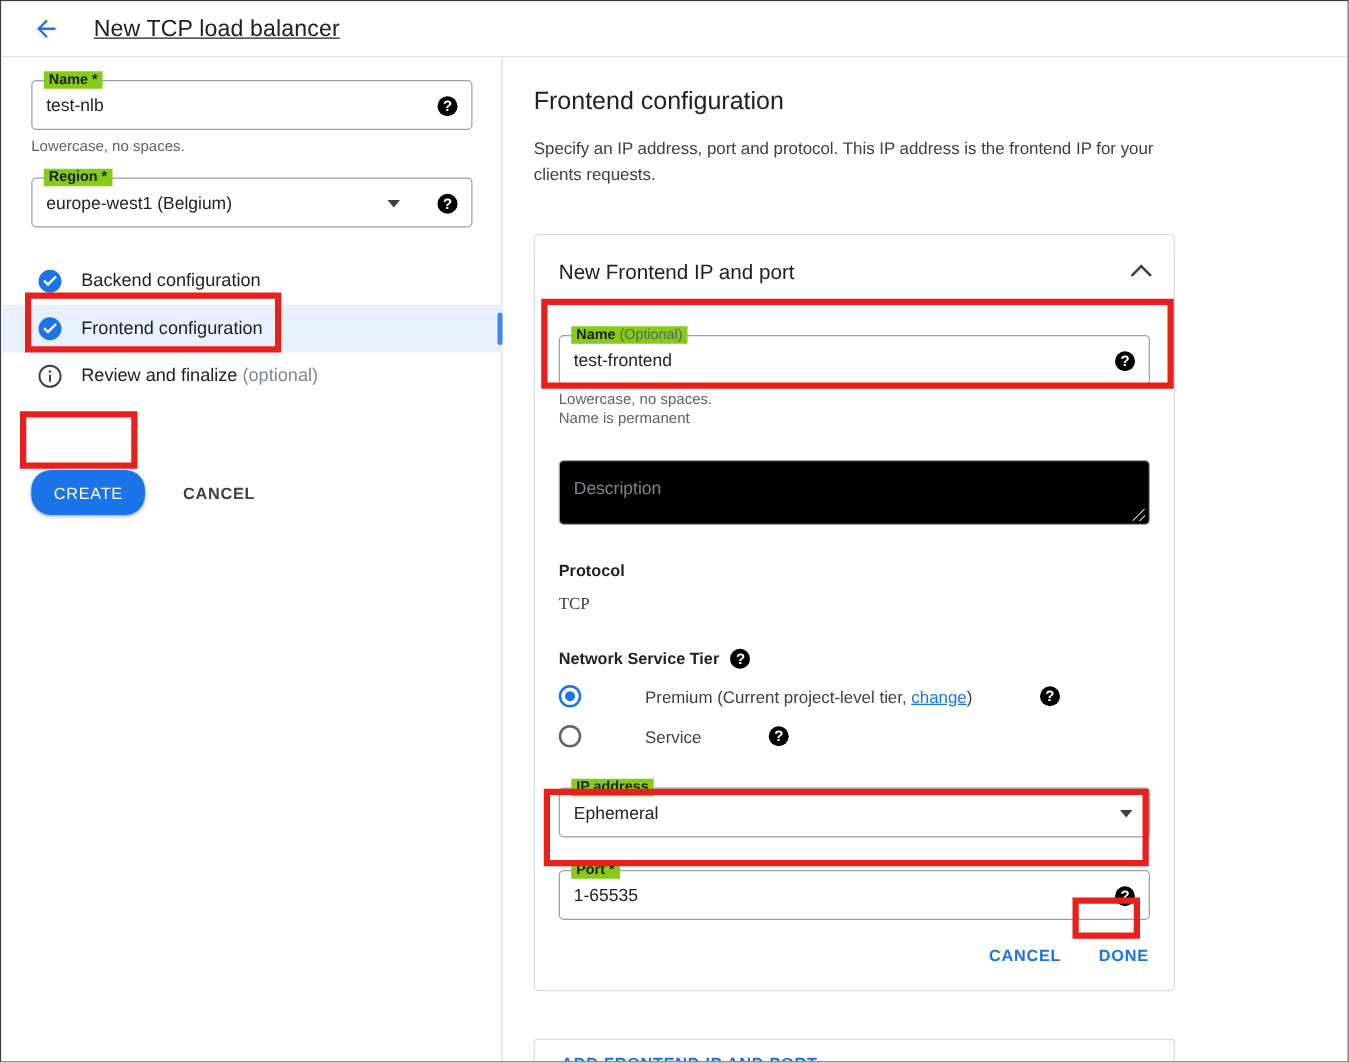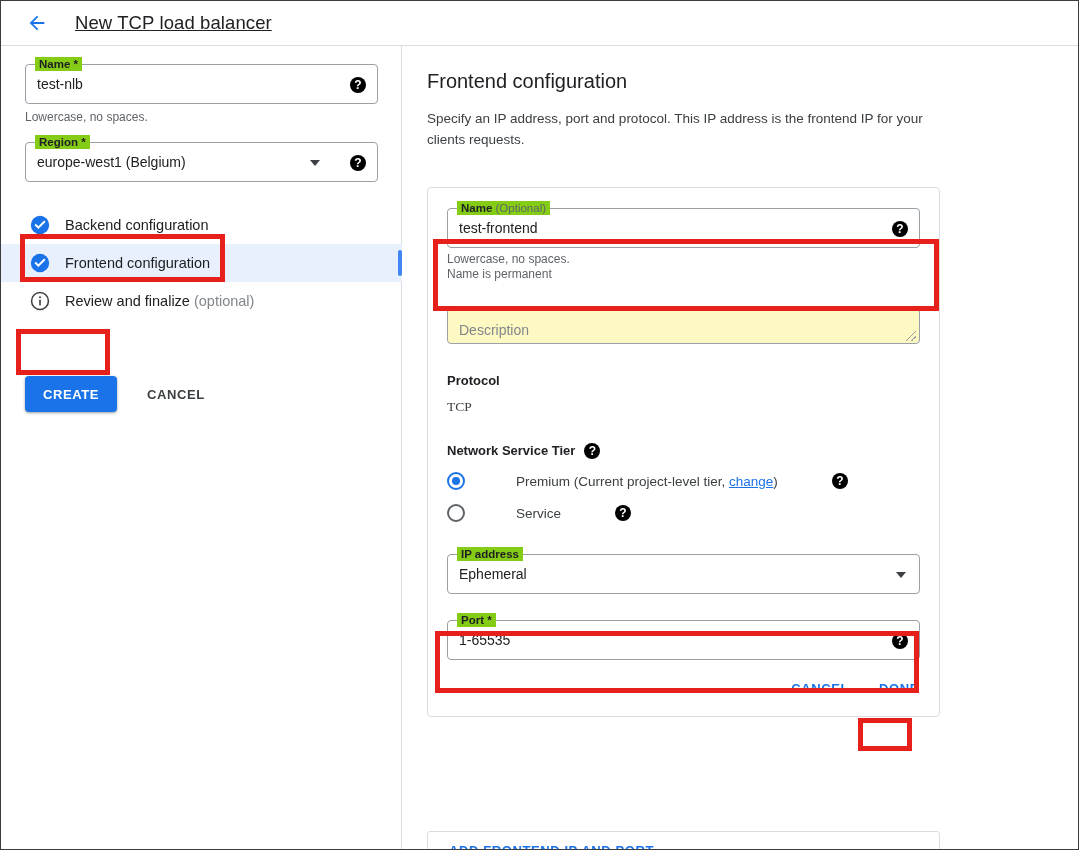--- a/index.html
+++ b/index.html
@@ -134,25 +134,25 @@
 
   
   .actions {
     position: absolute; left: 24px; top: 330px;
     display: flex; align-items: center;
   }
   .btn-create {
     background: #1a73e8;
     color: #fff;
     border: none;
-    border-radius: 4px;
+    border-radius: 16px;
     height: 36px;
     padding: 0 18px;
     font-size: 13px;
-    font-weight: bold;
+    font-weight: normal;
     letter-spacing: .6px;
     cursor: pointer;
     box-shadow: 0 1px 2px rgba(60,64,67,.3), 0 1px 3px 1px rgba(60,64,67,.15);
     font-family: "Liberation Sans", sans-serif;
   }
   .btn-cancel {
     background: transparent;
     border: none;
     color: #3c4043;
     font-size: 13px;
@@ -202,22 +202,22 @@
     border-left: 2px solid #3c4043;
     border-top: 2px solid #3c4043;
     transform: rotate(45deg);
   }
   .card-body { padding: 0 19px 0 19px; position: relative; }
 
   .tarea {
     position: relative;
     border: 1px solid #9aa0a6;
     border-radius: 4px;
-    height: 36px;
-    background: #fef9c3;
+    height: 52px;
+    background: #000000;
   }
   .tarea .ph {
     position: absolute; left: 11px; top: 13px;
     font-size: 14px; color: #80868b;
   }
   .tarea .grip {
     position: absolute; right: 3px; bottom: 2px;
     width: 10px; height: 10px;
     background:
       linear-gradient(135deg, transparent 46%, #9aa0a6 46%, #9aa0a6 54%, transparent 54%),
@@ -367,20 +367,24 @@
       <button class="btn-create">CREATE</button>
       <button class="btn-cancel">CANCEL</button>
     </div>
   </div>
 
   <div class="rightcol">
     <div class="r-title">Frontend configuration</div>
     <div class="r-desc">Specify an IP address, port and protocol. This IP address is the frontend IP for your clients requests.</div>
 
     <div class="card">
+      <div class="card-head">
+        <span class="card-head-title">New Frontend IP and port</span>
+        <span class="chevron-up"></span>
+      </div>
 
       <div class="card-body">
 
         <div style="position:relative; margin-top:20px;">
           <div class="mfield">
             <div class="legend">
               <span>Name</span>
               <span class="opt">(Optional)</span>
             </div>
             <div class="value">test-frontend</div>

